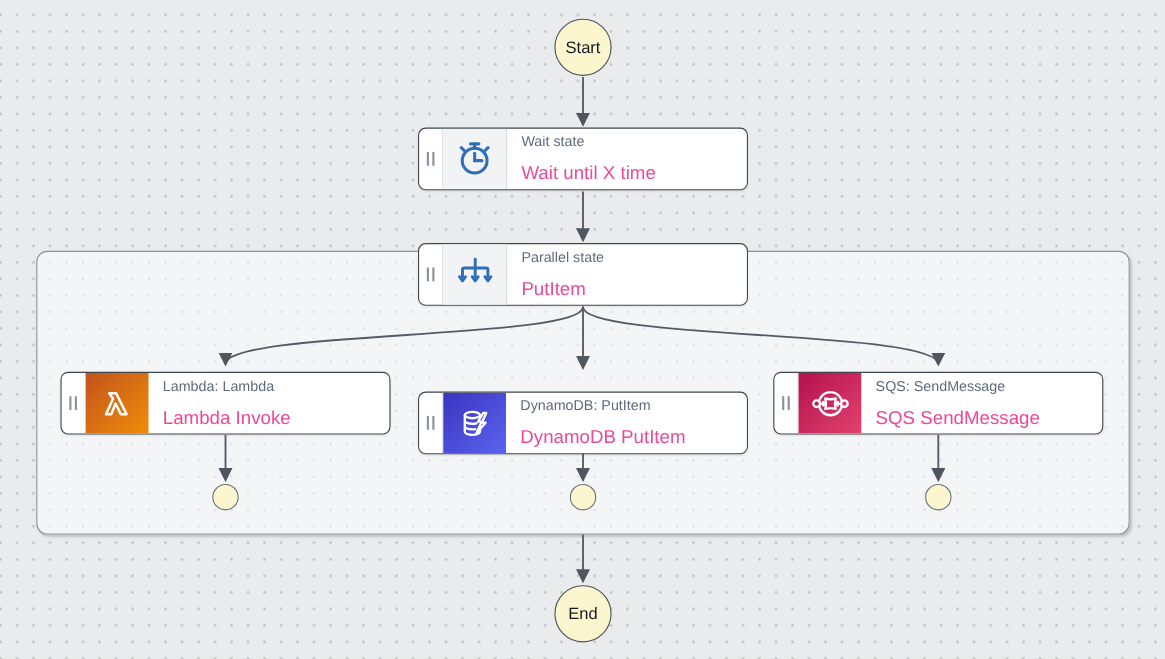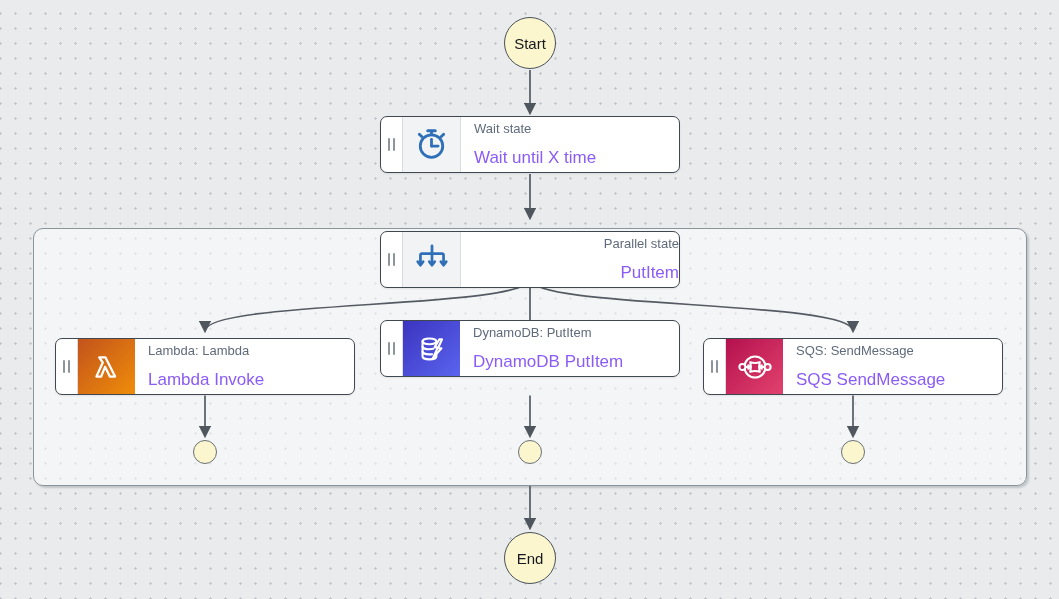--- a/index.html
+++ b/index.html
@@ -70,21 +70,21 @@
     display:flex;align-items:center;justify-content:center;
   }
   .icon-tile.lambda{background:linear-gradient(135deg,#C3531C 0%,#EF8D09 100%);}
   .icon-tile.dynamodb{background:linear-gradient(135deg,#3B34C0 0%,#5A64EE 100%);}
   .icon-tile.sqs{background:linear-gradient(135deg,#B4114E 0%,#E2426E 100%);}
   .state-text{
     flex:1;display:flex;flex-direction:column;justify-content:center;
     padding-left:13px;gap:12px;min-width:0;
   }
   .state-type{font-size:13px;color:#5F6B7A;line-height:1.1;}
-  .state-name{font-size:17px;color:#8b5cf6;line-height:1.15;}
+  .state-name{font-size:17px;color:#ec4899;line-height:1.15;}
 </style>
 </head>
 <body>
 
 <div id="canvas">
 
   <div class="group-container"></div>
 
   <svg id="wires" width="1059" height="599" viewBox="0 0 1059 599">
     <defs>
@@ -124,21 +124,21 @@
         <path d="M12,13 V8.7"></path>
         <path d="M12,13 H16.3"></path>
       </svg>
     </div>
     <div class="state-text">
       <div class="state-type">Wait state</div>
       <div class="state-name">Wait until X time</div>
     </div>
   </div>
 
-  <div class="state-box" style="left:380px;top:231px;text-align:right;">
+  <div class="state-box" style="left:380px;top:221px;">
     <div class="drag-handle">
         <i></i>
         <i></i>
       </div>
     <div class="icon-cell">
       <svg width="38" height="38" viewBox="0 0 24 24" fill="none" stroke="#2E6FB7" stroke-width="1.7" stroke-linecap="round" stroke-linejoin="round">
         <path d="M12,3 V14.6"></path>
         <path d="M4.7,14.6 V9 Q4.7,8 5.7,8 H18.3 Q19.3,8 19.3,9 V14.6"></path>
         <path d="M3,13 L4.7,15.3 L6.4,13"></path>
         <path d="M10.3,13 L12,15.3 L13.7,13"></path>
@@ -160,21 +160,21 @@
       <svg width="36" height="36" viewBox="0 0 24 24" fill="none" stroke="#FFFFFF" stroke-width="1.5" stroke-linejoin="round">
         <path d="M6.8,5.6 H11 L17.4,18.4 H13.9 L10.7,11.9 L8.1,18.4 H4.9 L9.2,9 Z"></path>
       </svg>
     </div>
     <div class="state-text">
       <div class="state-type">Lambda: Lambda</div>
       <div class="state-name">Lambda Invoke</div>
     </div>
   </div>
 
-  <div class="state-box" style="left:380px;top:320px;">
+  <div class="state-box" style="left:380px;top:356px;">
     <div class="drag-handle">
         <i></i>
         <i></i>
       </div>
     <div class="icon-tile dynamodb">
       <svg width="36" height="36" viewBox="0 0 24 24" fill="none" stroke="#FFFFFF" stroke-width="1.4" stroke-linejoin="round" stroke-linecap="round">
         <ellipse cx="10.3" cy="6.9" rx="4.6" ry="1.9"></ellipse>
         <path d="M5.7,6.9 V17 c0,1.05 2.06,1.9 4.6,1.9 c2.54,0 4.6,-0.85 4.6,-1.9 V15.6"></path>
         <path d="M5.7,10.3 c0,1.05 2.06,1.9 4.6,1.9 c0.9,0 1.75,-0.11 2.5,-0.3"></path>
         <path d="M5.7,13.7 c0,1.05 2.06,1.9 4.6,1.9 c0.62,0 1.2,-0.05 1.75,-0.14"></path>

